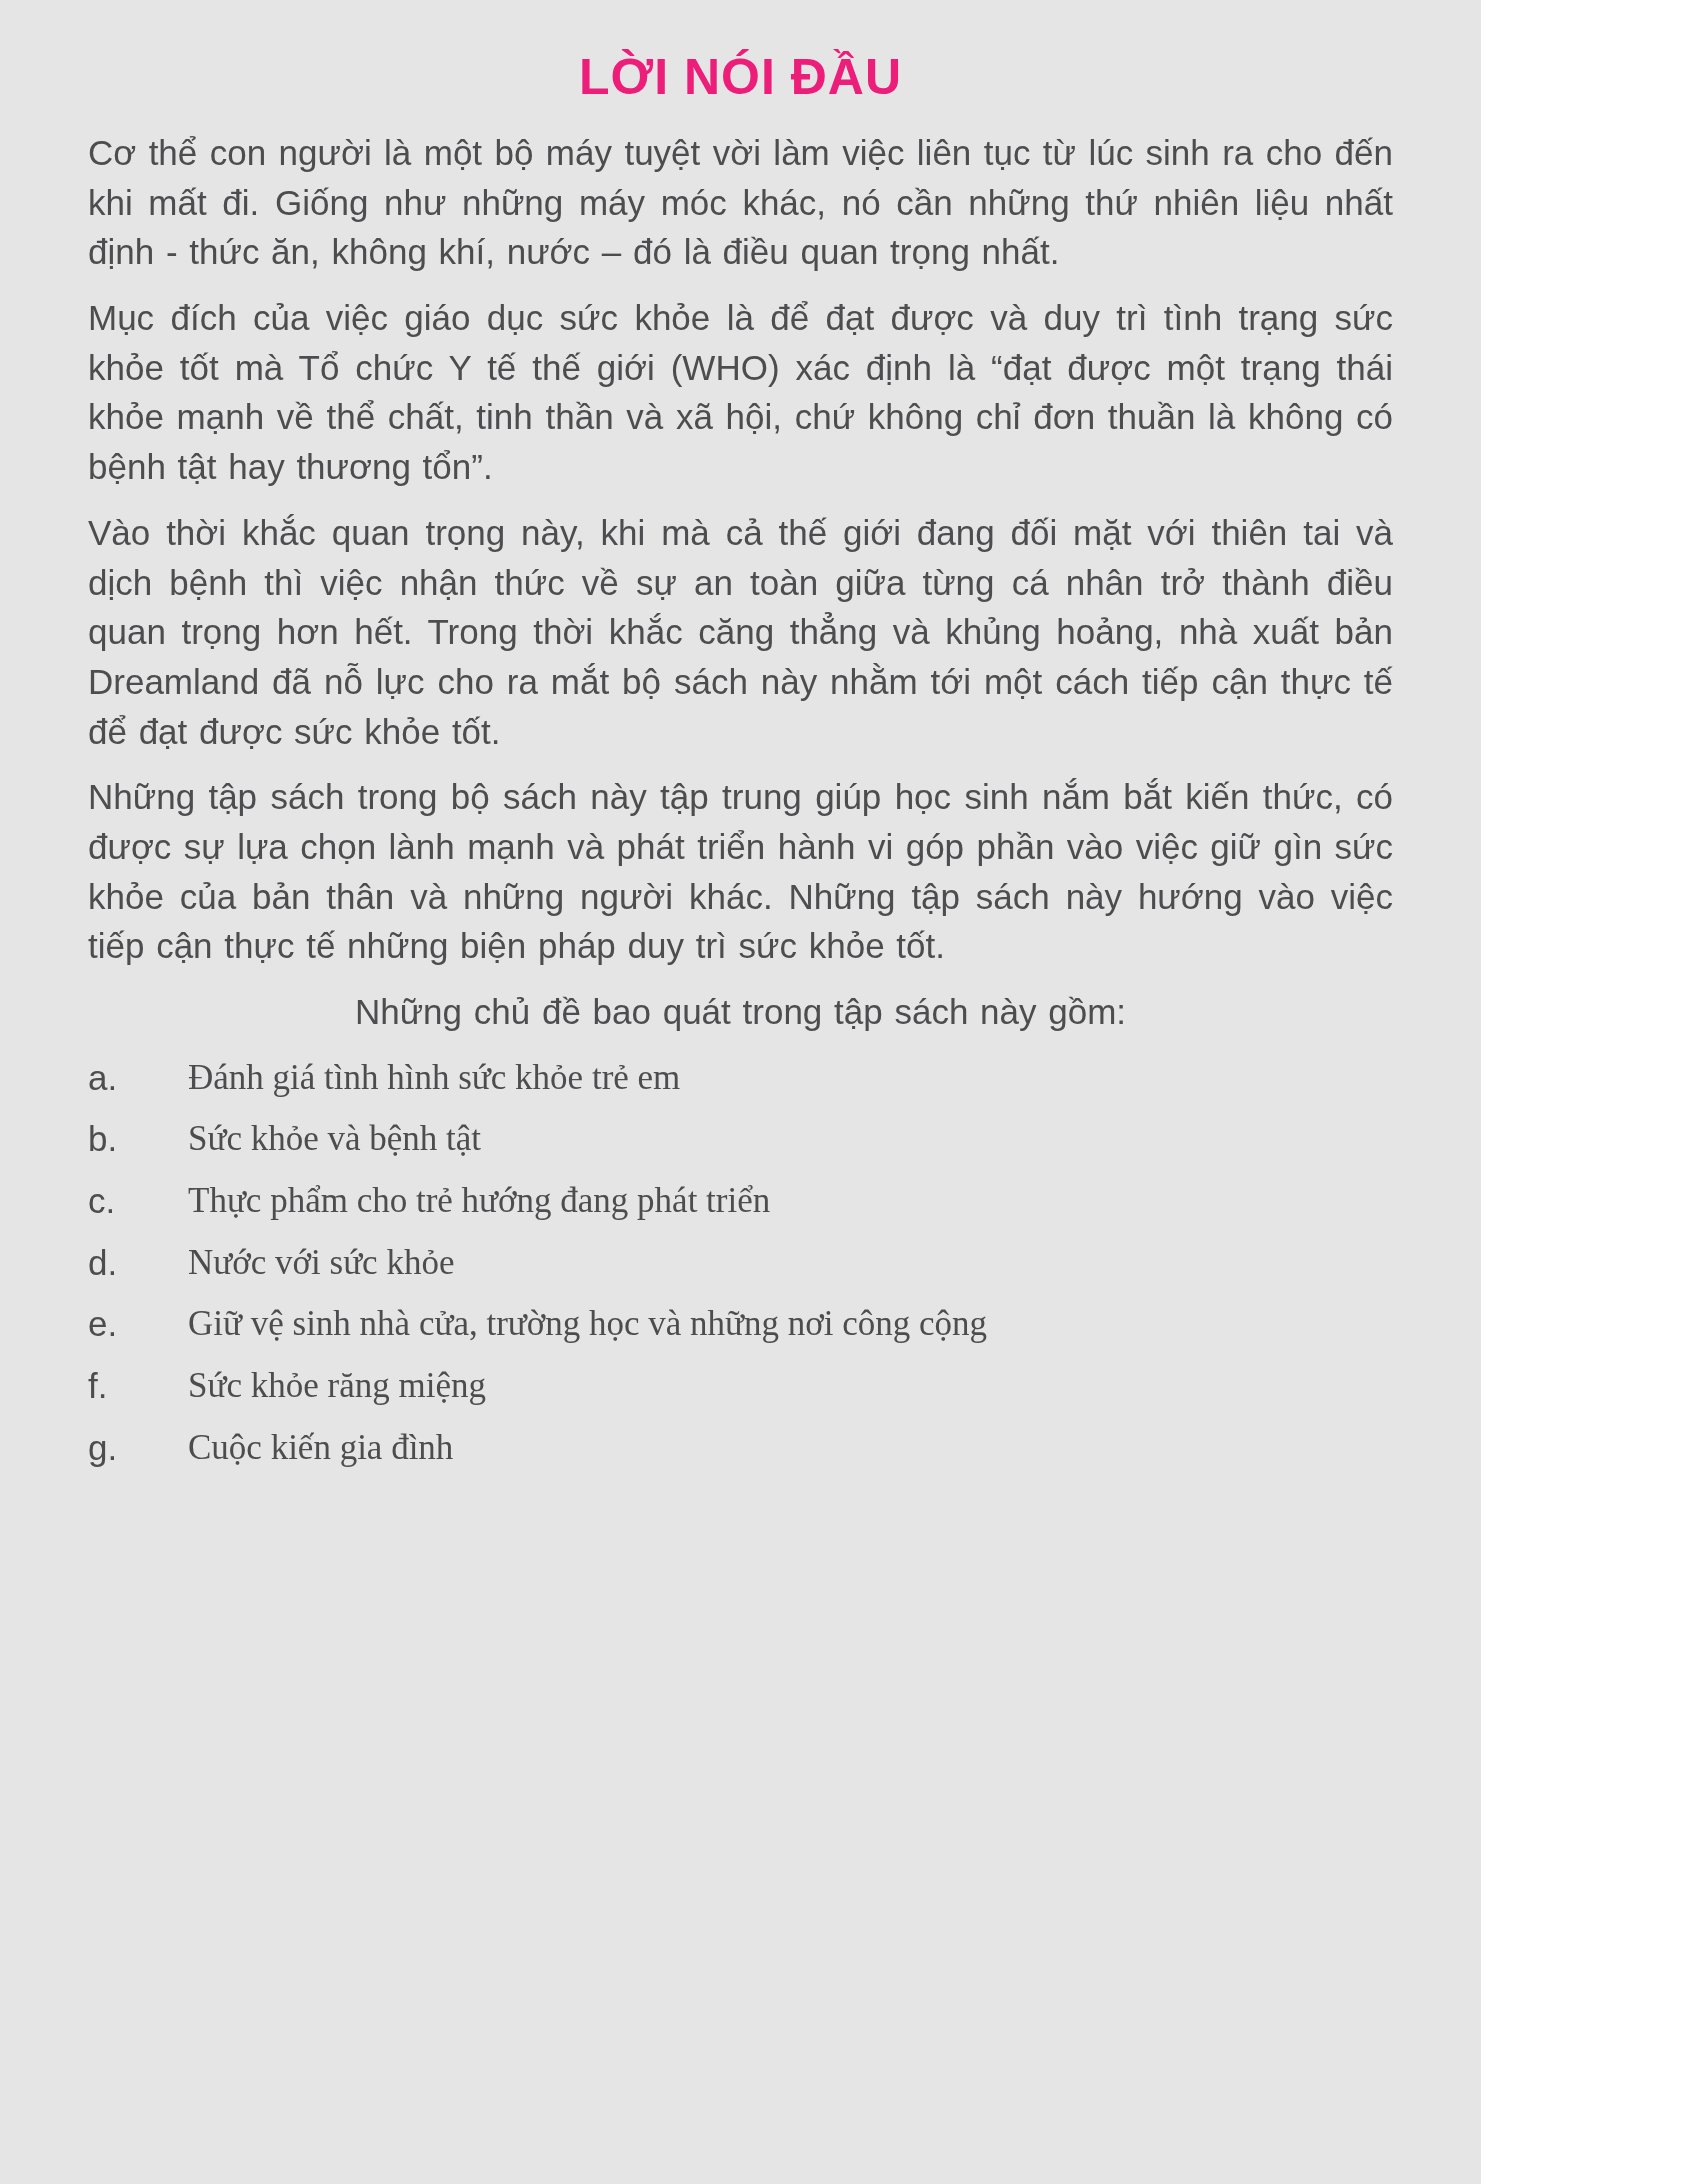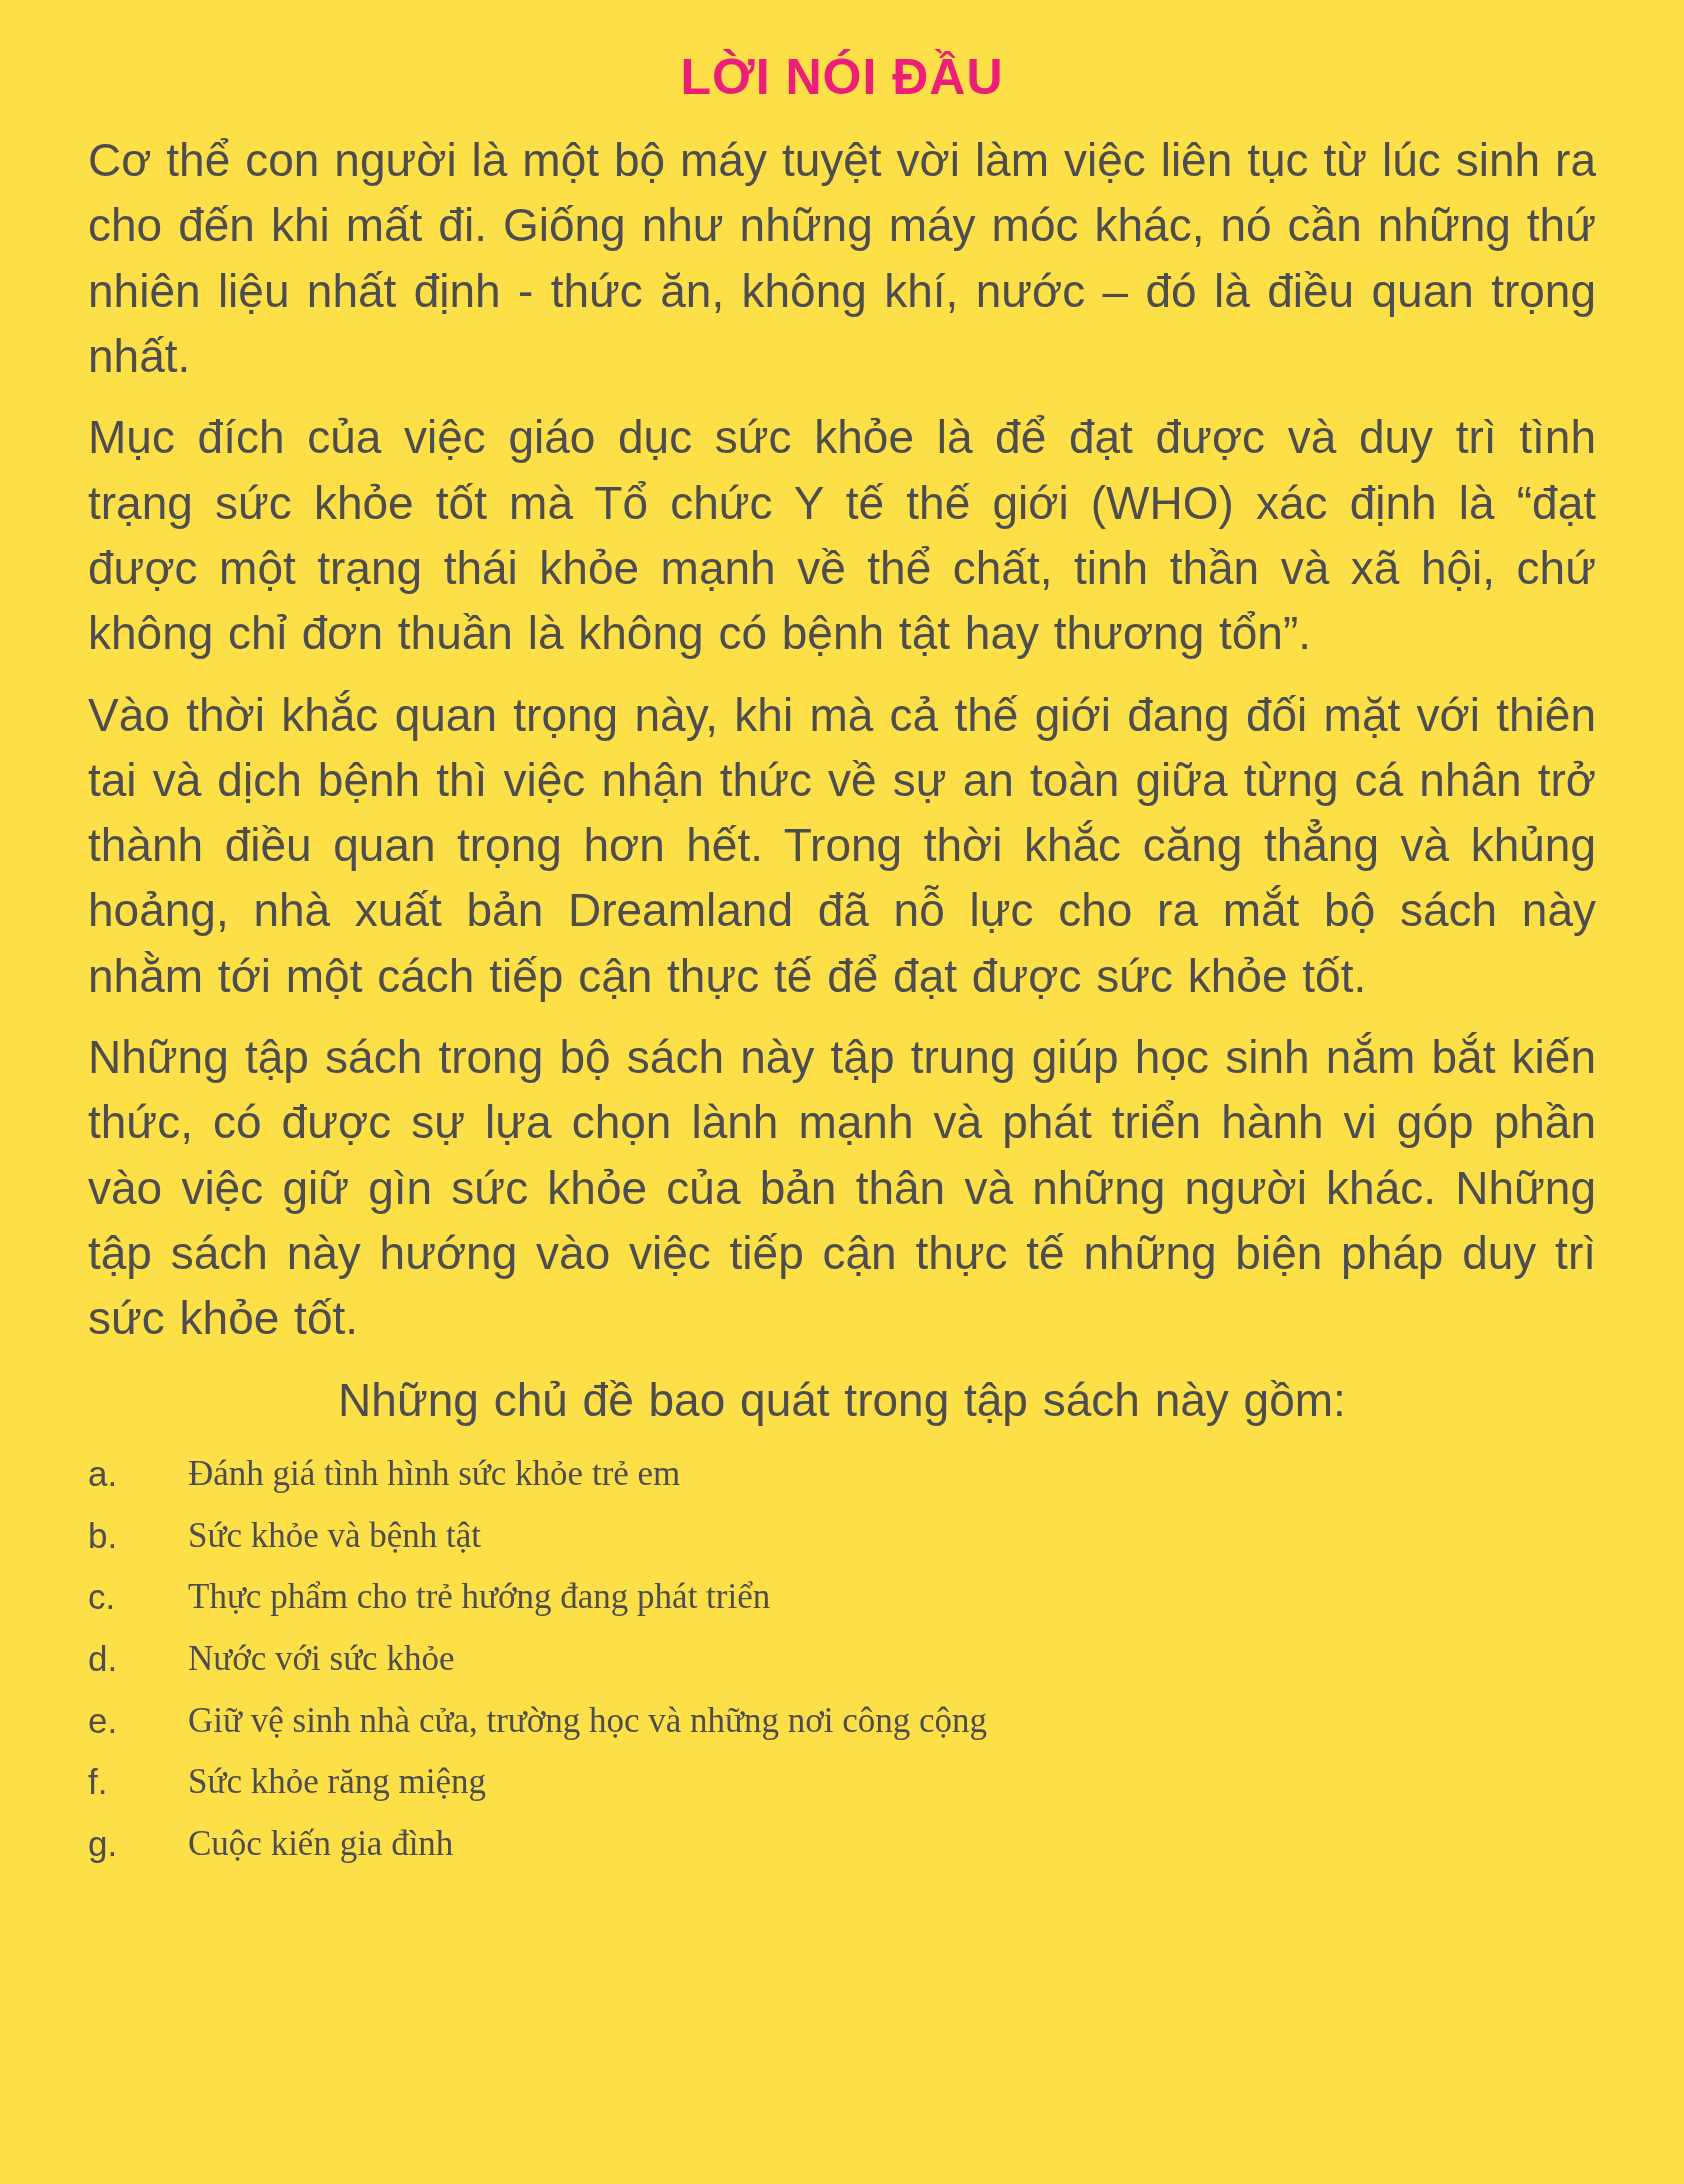--- a/index.html
+++ b/index.html
@@ -9,36 +9,36 @@
     background: #ffffff;
   }
   body {
     width: 1684px;
     min-height: 2184px;
     font-family: "Liberation Sans", "DejaVu Sans", sans-serif;
     color: #4d4d4f;
   }
   .page {
     box-sizing: border-box;
-    width: 1684px;
+    width: 1481px;
     min-height: 2184px;
     padding: 48px 88px 60px 88px;
-    background: #fde047;
+    background: #e5e5e5;
   }
   .title {
     margin: 0 0 22px 0;
     text-align: center;
     font-size: 50px;
     font-weight: bold;
     letter-spacing: 1px;
     color: #ec1e79;
   }
   .para {
     margin: 0 0 16px 0;
-    font-size: 46px;
+    font-size: 35px;
     line-height: 1.42;
     text-align: justify;
     text-justify: inter-word;
     word-spacing: 2px;
     color: #4d4d4f;
   }
   .para.intro {
     text-align: center;
   }
   .topic-list {

